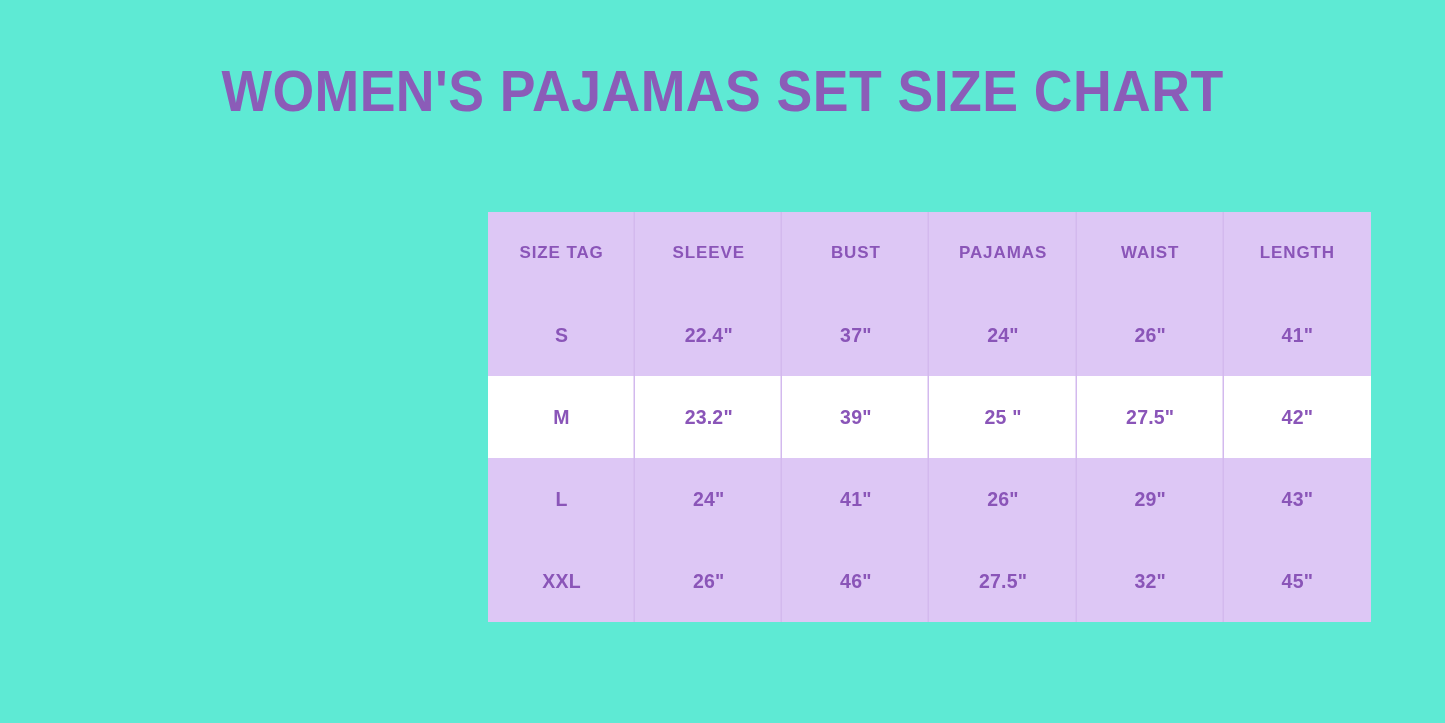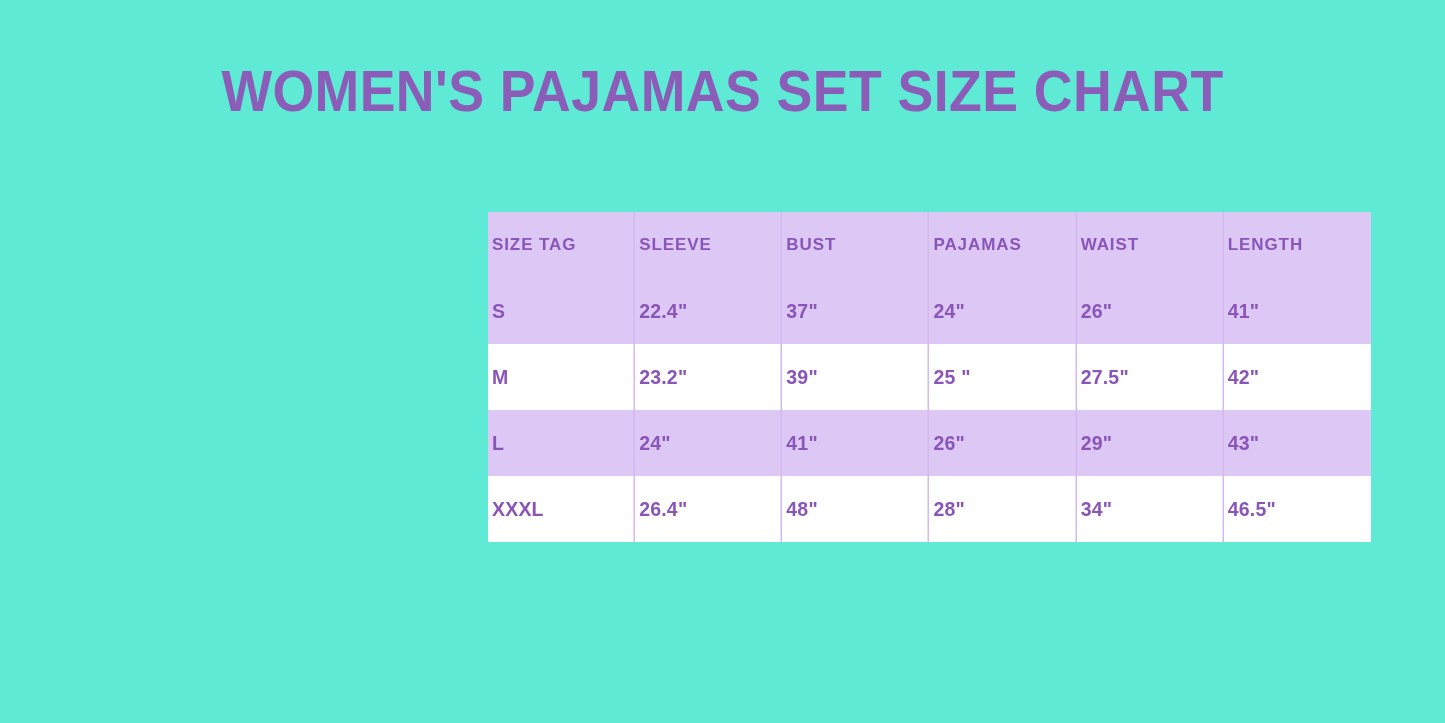--- a/index.html
+++ b/index.html
@@ -51,22 +51,22 @@
   table.size-table {
     border-collapse: collapse;
     width: 883px;
     table-layout: fixed;
   }
   table.size-table col { width: 147.17px; }
 
   table.size-table th,
   table.size-table td {
     height: 58px;
-    padding: 4px;
-    text-align: left;
+    padding: 12px;
+    text-align: center;
     vertical-align: middle;
     color: #8a55b8;
     font-weight: 700;
     white-space: pre;
     border: none;
     box-shadow: inset -1.5px 0 0 0 #d3b9ee;
   }
   
   table.size-table th:last-child,
   table.size-table td:last-child {
@@ -137,25 +137,25 @@
           <td>42"</td>
         </tr>
         <tr class="striped">
           <td>L</td>
           <td>24"</td>
           <td>41"</td>
           <td>26"</td>
           <td>29"</td>
           <td>43"</td>
         </tr>
-        <tr class="plain">
-          <td>XXXL</td>
-          <td>26.4"</td>
-          <td>48"</td>
-          <td>28"</td>
-          <td>34"</td>
-          <td>46.5"</td>
+        <tr class="striped">
+          <td>XXL</td>
+          <td>26"</td>
+          <td>46"</td>
+          <td>27.5"</td>
+          <td>32"</td>
+          <td>45"</td>
         </tr>
       </tbody>
     </table>
   </div>
 
 </div>
 
 </body></html>

